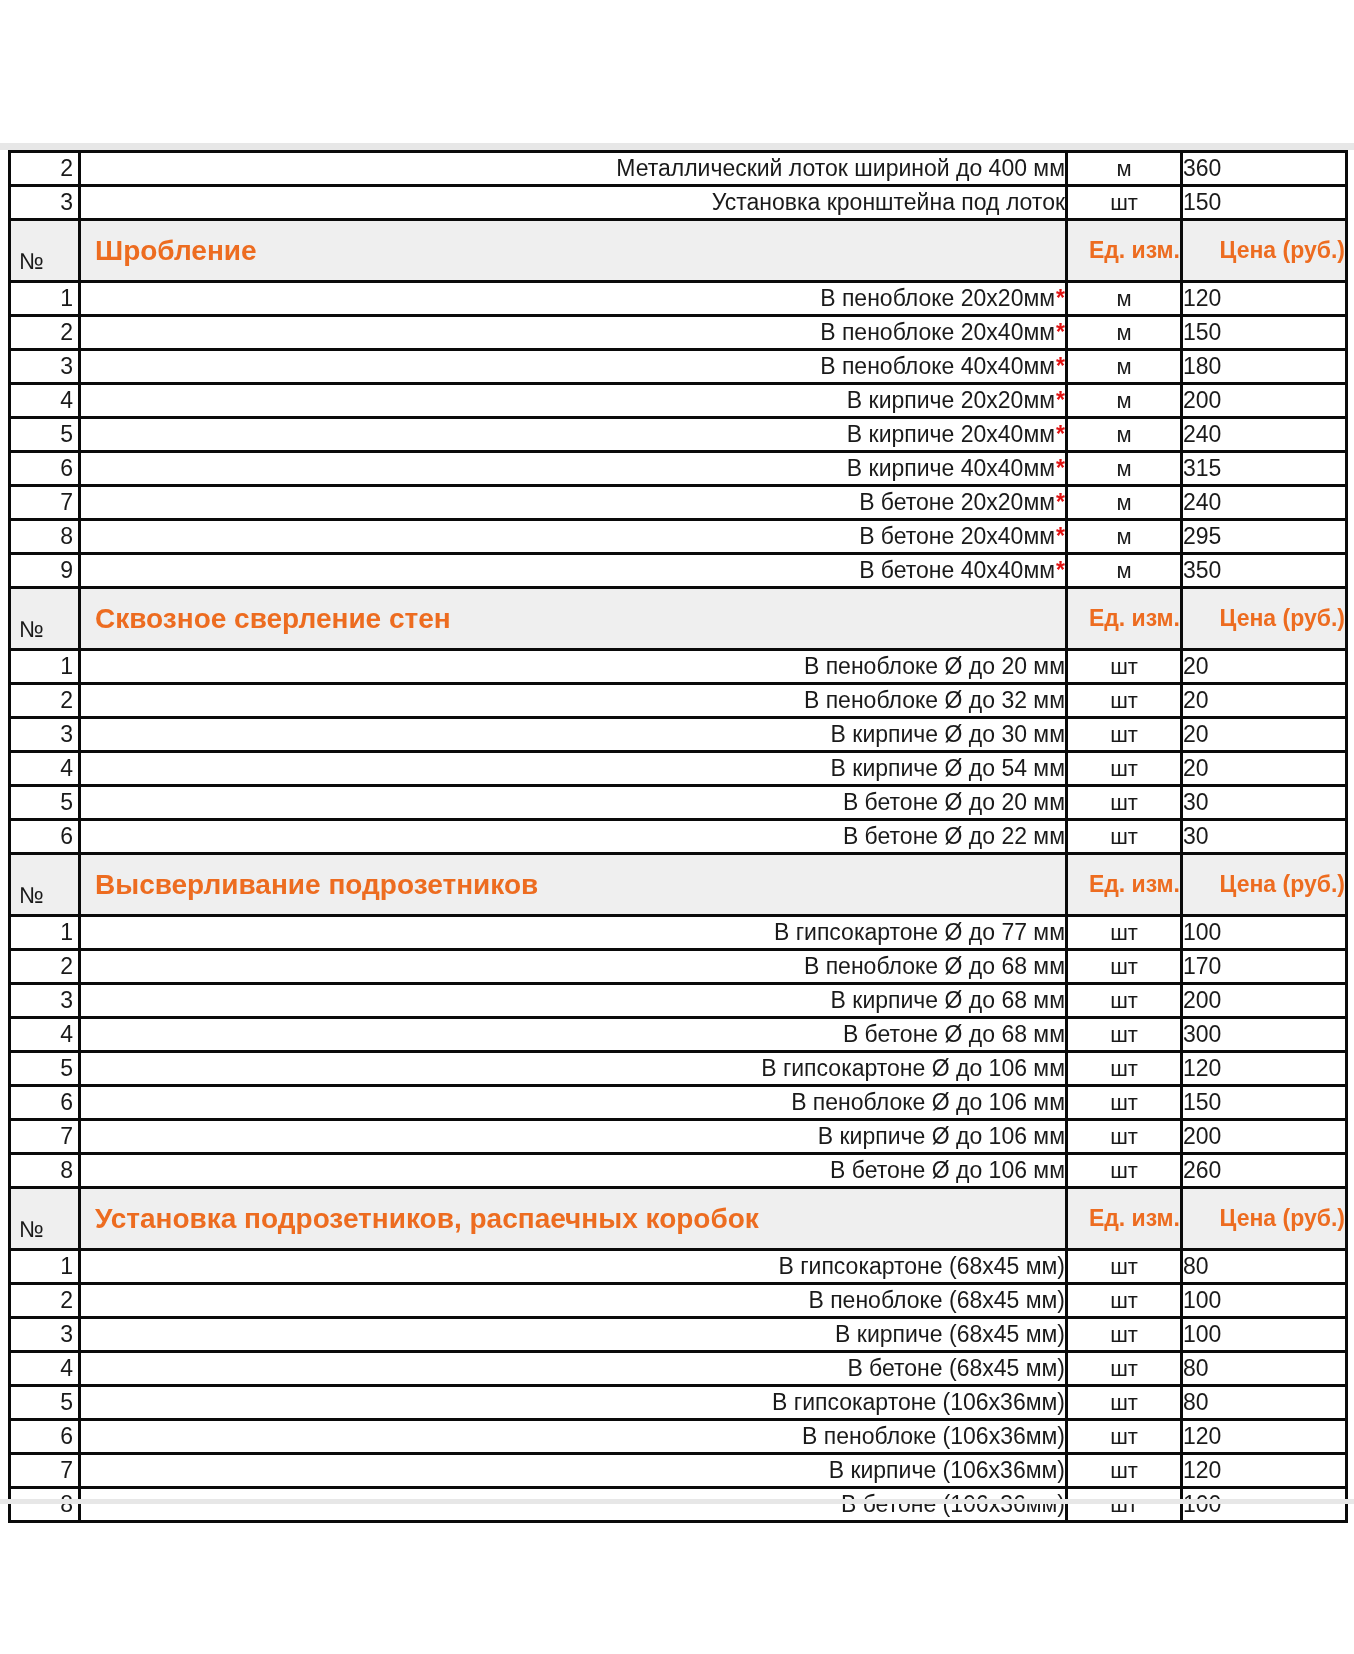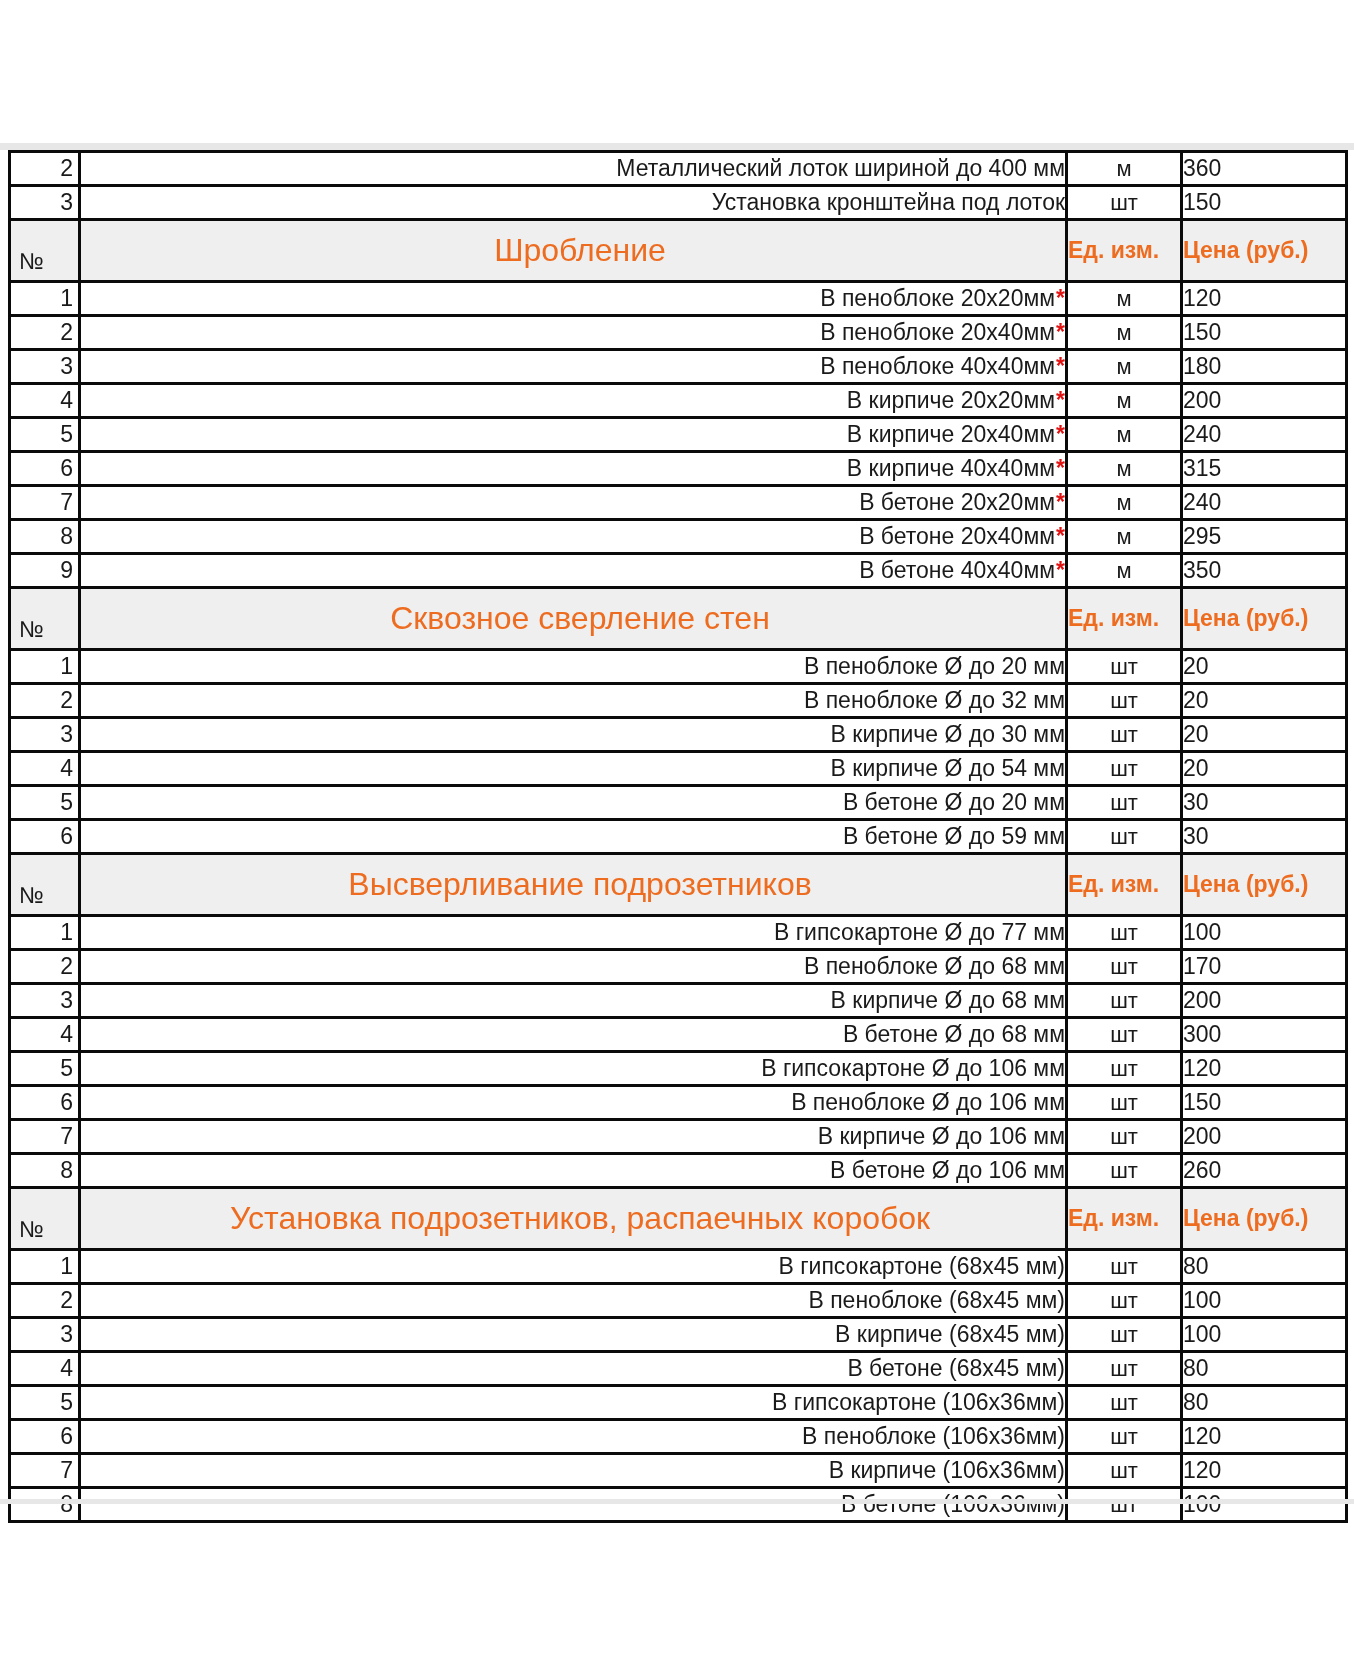--- a/index.html
+++ b/index.html
@@ -62,29 +62,29 @@
   }
   td.no-label{
     vertical-align:bottom;
     text-align:left;
     padding-left:8px;
     padding-bottom:5px;
     font-size:23px;
   }
   td.title{
     vertical-align:middle;
-    text-align:center;
+    text-align:left;
     padding-left:14px;
-    font-size:32px;
-    font-weight:normal;
+    font-size:28px;
+    font-weight:bold;
     color:var(--accent);
   }
   td.unit-head, td.price-head{
     vertical-align:middle;
-    text-align:left;
+    text-align:right;
     font-size:23px;
     font-weight:bold;
     color:var(--accent);
   }
   .star{
     color:var(--star);
     font-weight:bold;
     font-size:23px;
     padding-left:1px;
   }
@@ -205,21 +205,21 @@
           <td class="price">20</td>
         </tr>
         <tr class="item-row">
           <td class="num">5</td>
           <td class="desc"><span>В бетоне  Ø до 20 мм</span></td>
           <td class="unit">шт</td>
           <td class="price">30</td>
         </tr>
         <tr class="item-row">
           <td class="num">6</td>
-          <td class="desc"><span>В бетоне Ø до 59 мм</span></td>
+          <td class="desc"><span>В бетоне Ø до 22 мм</span></td>
           <td class="unit">шт</td>
           <td class="price">30</td>
         </tr>
         <tr class="section-row">
           <td class="num no-label">№</td>
           <td class="title">Высверливание подрозетников</td>
           <td class="unit-head">Ед. изм.</td>
           <td class="price-head">Цена (руб.)</td>
         </tr>
         <tr class="item-row">

